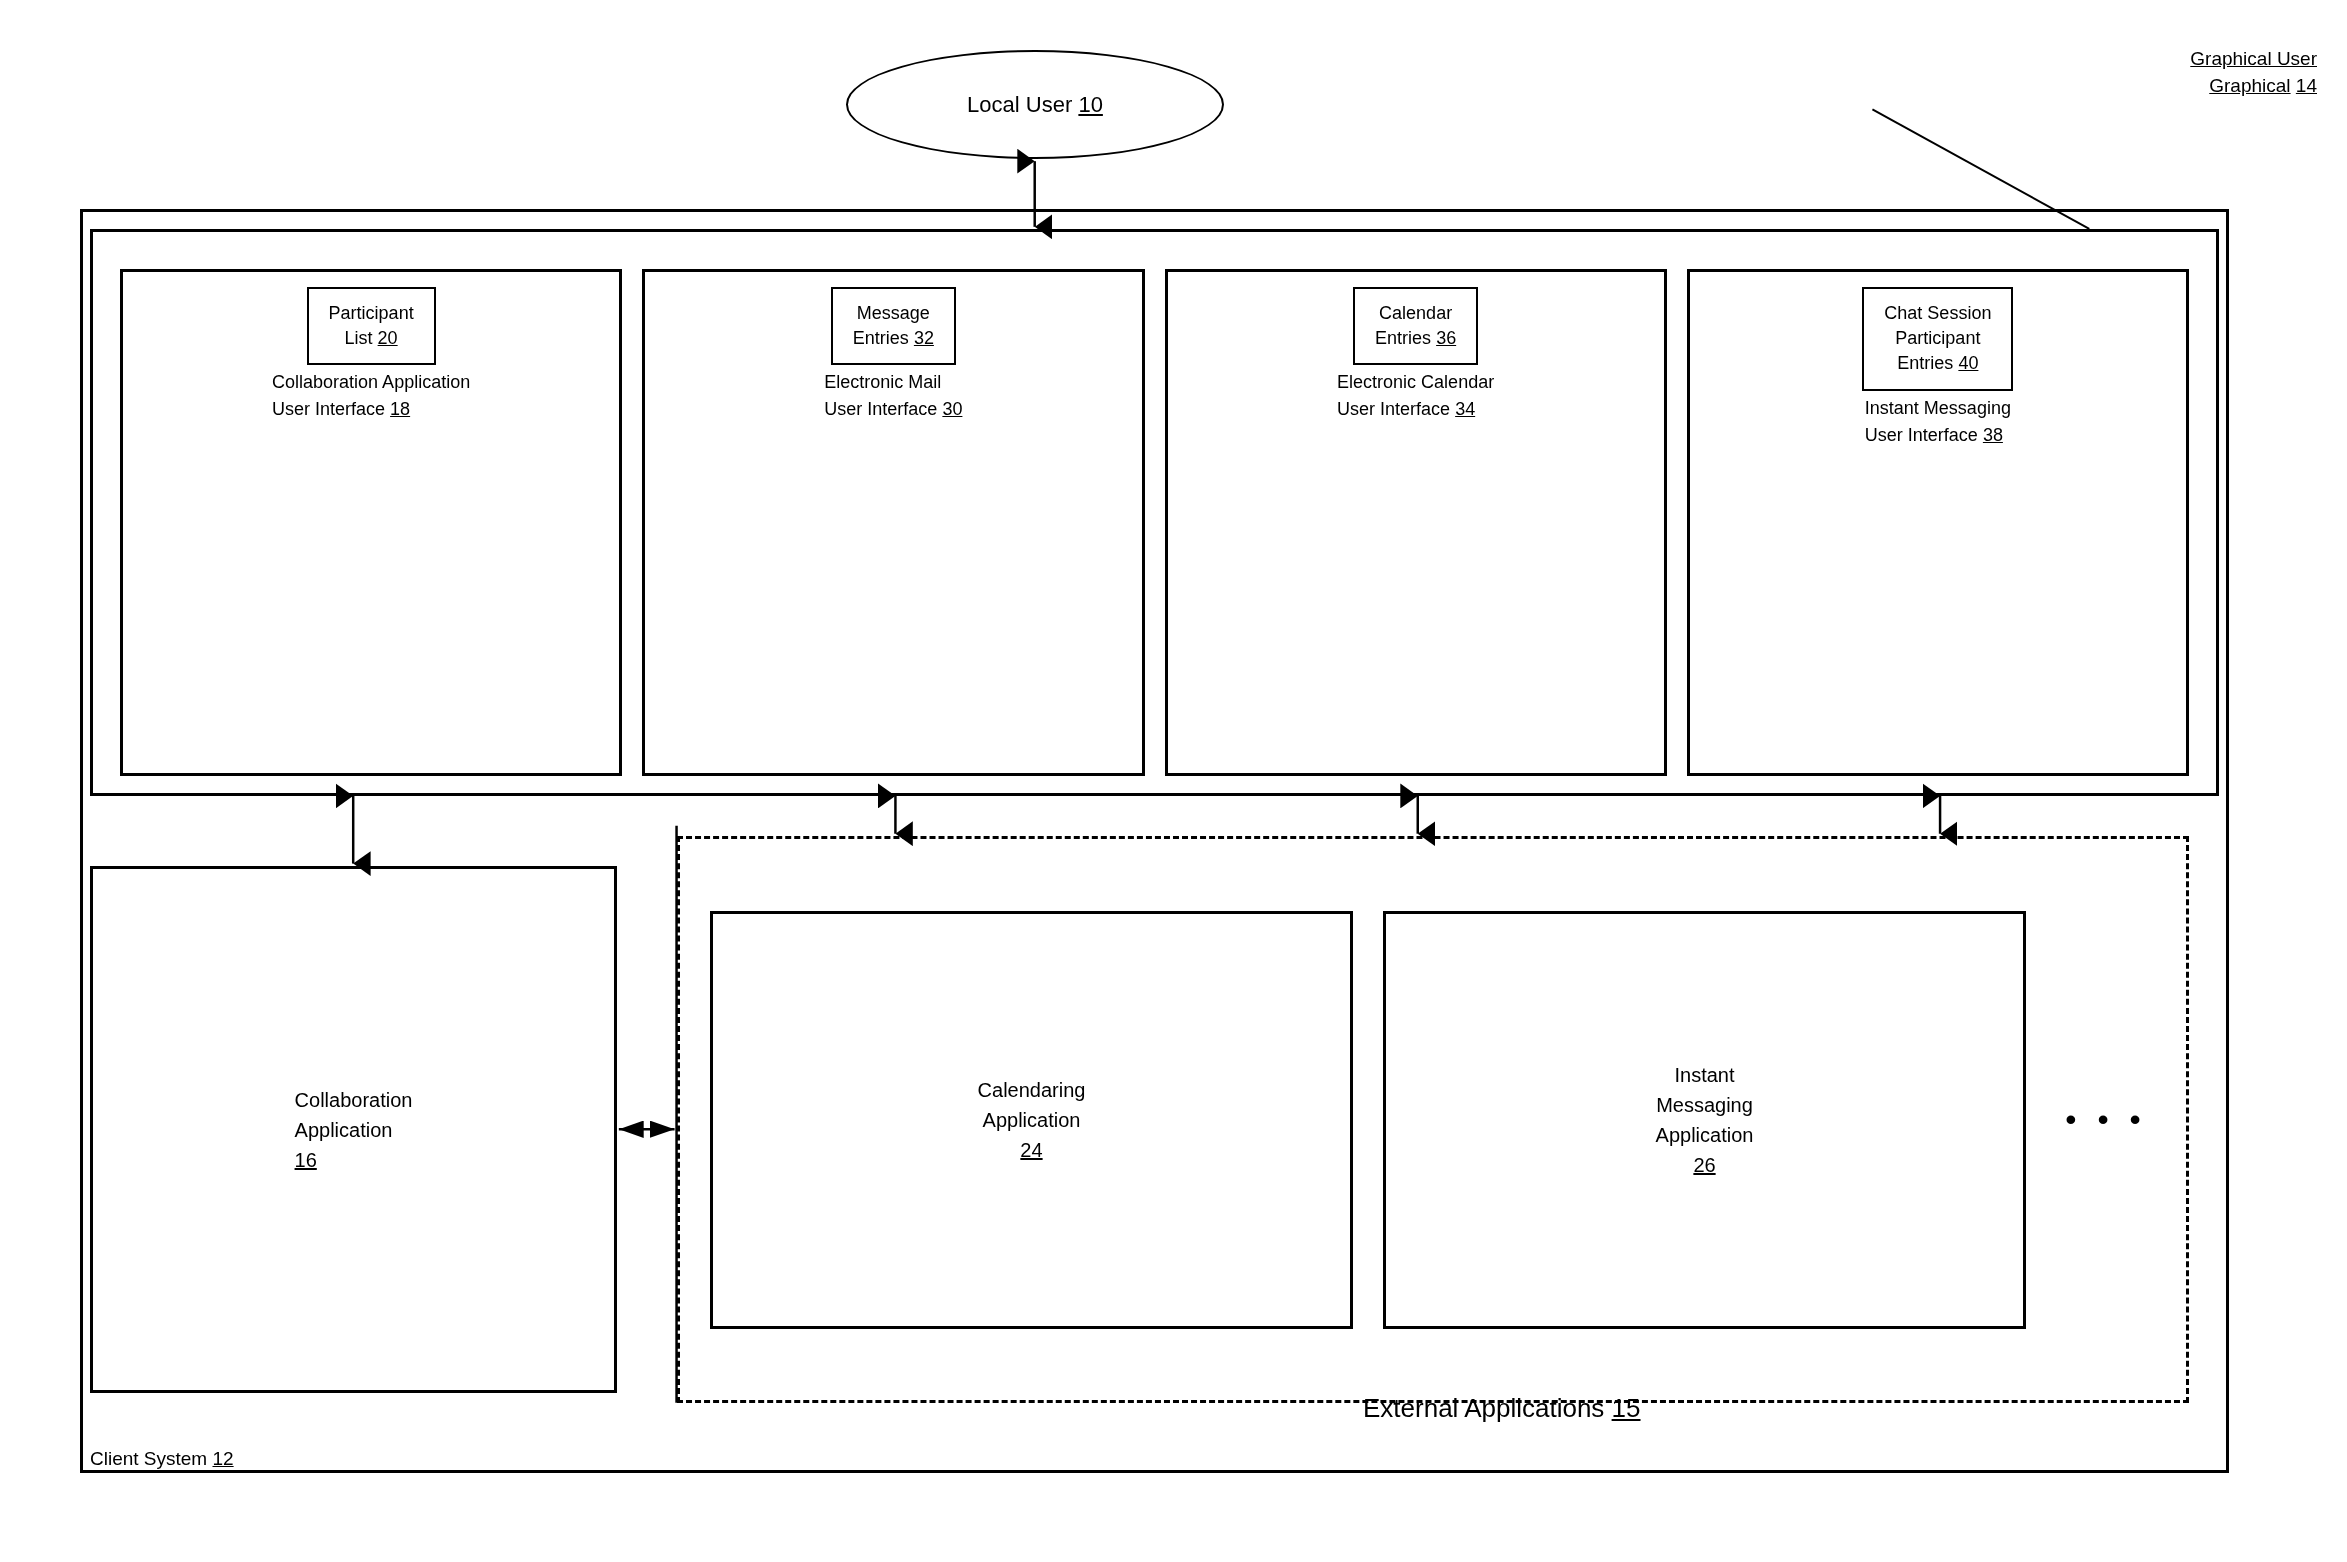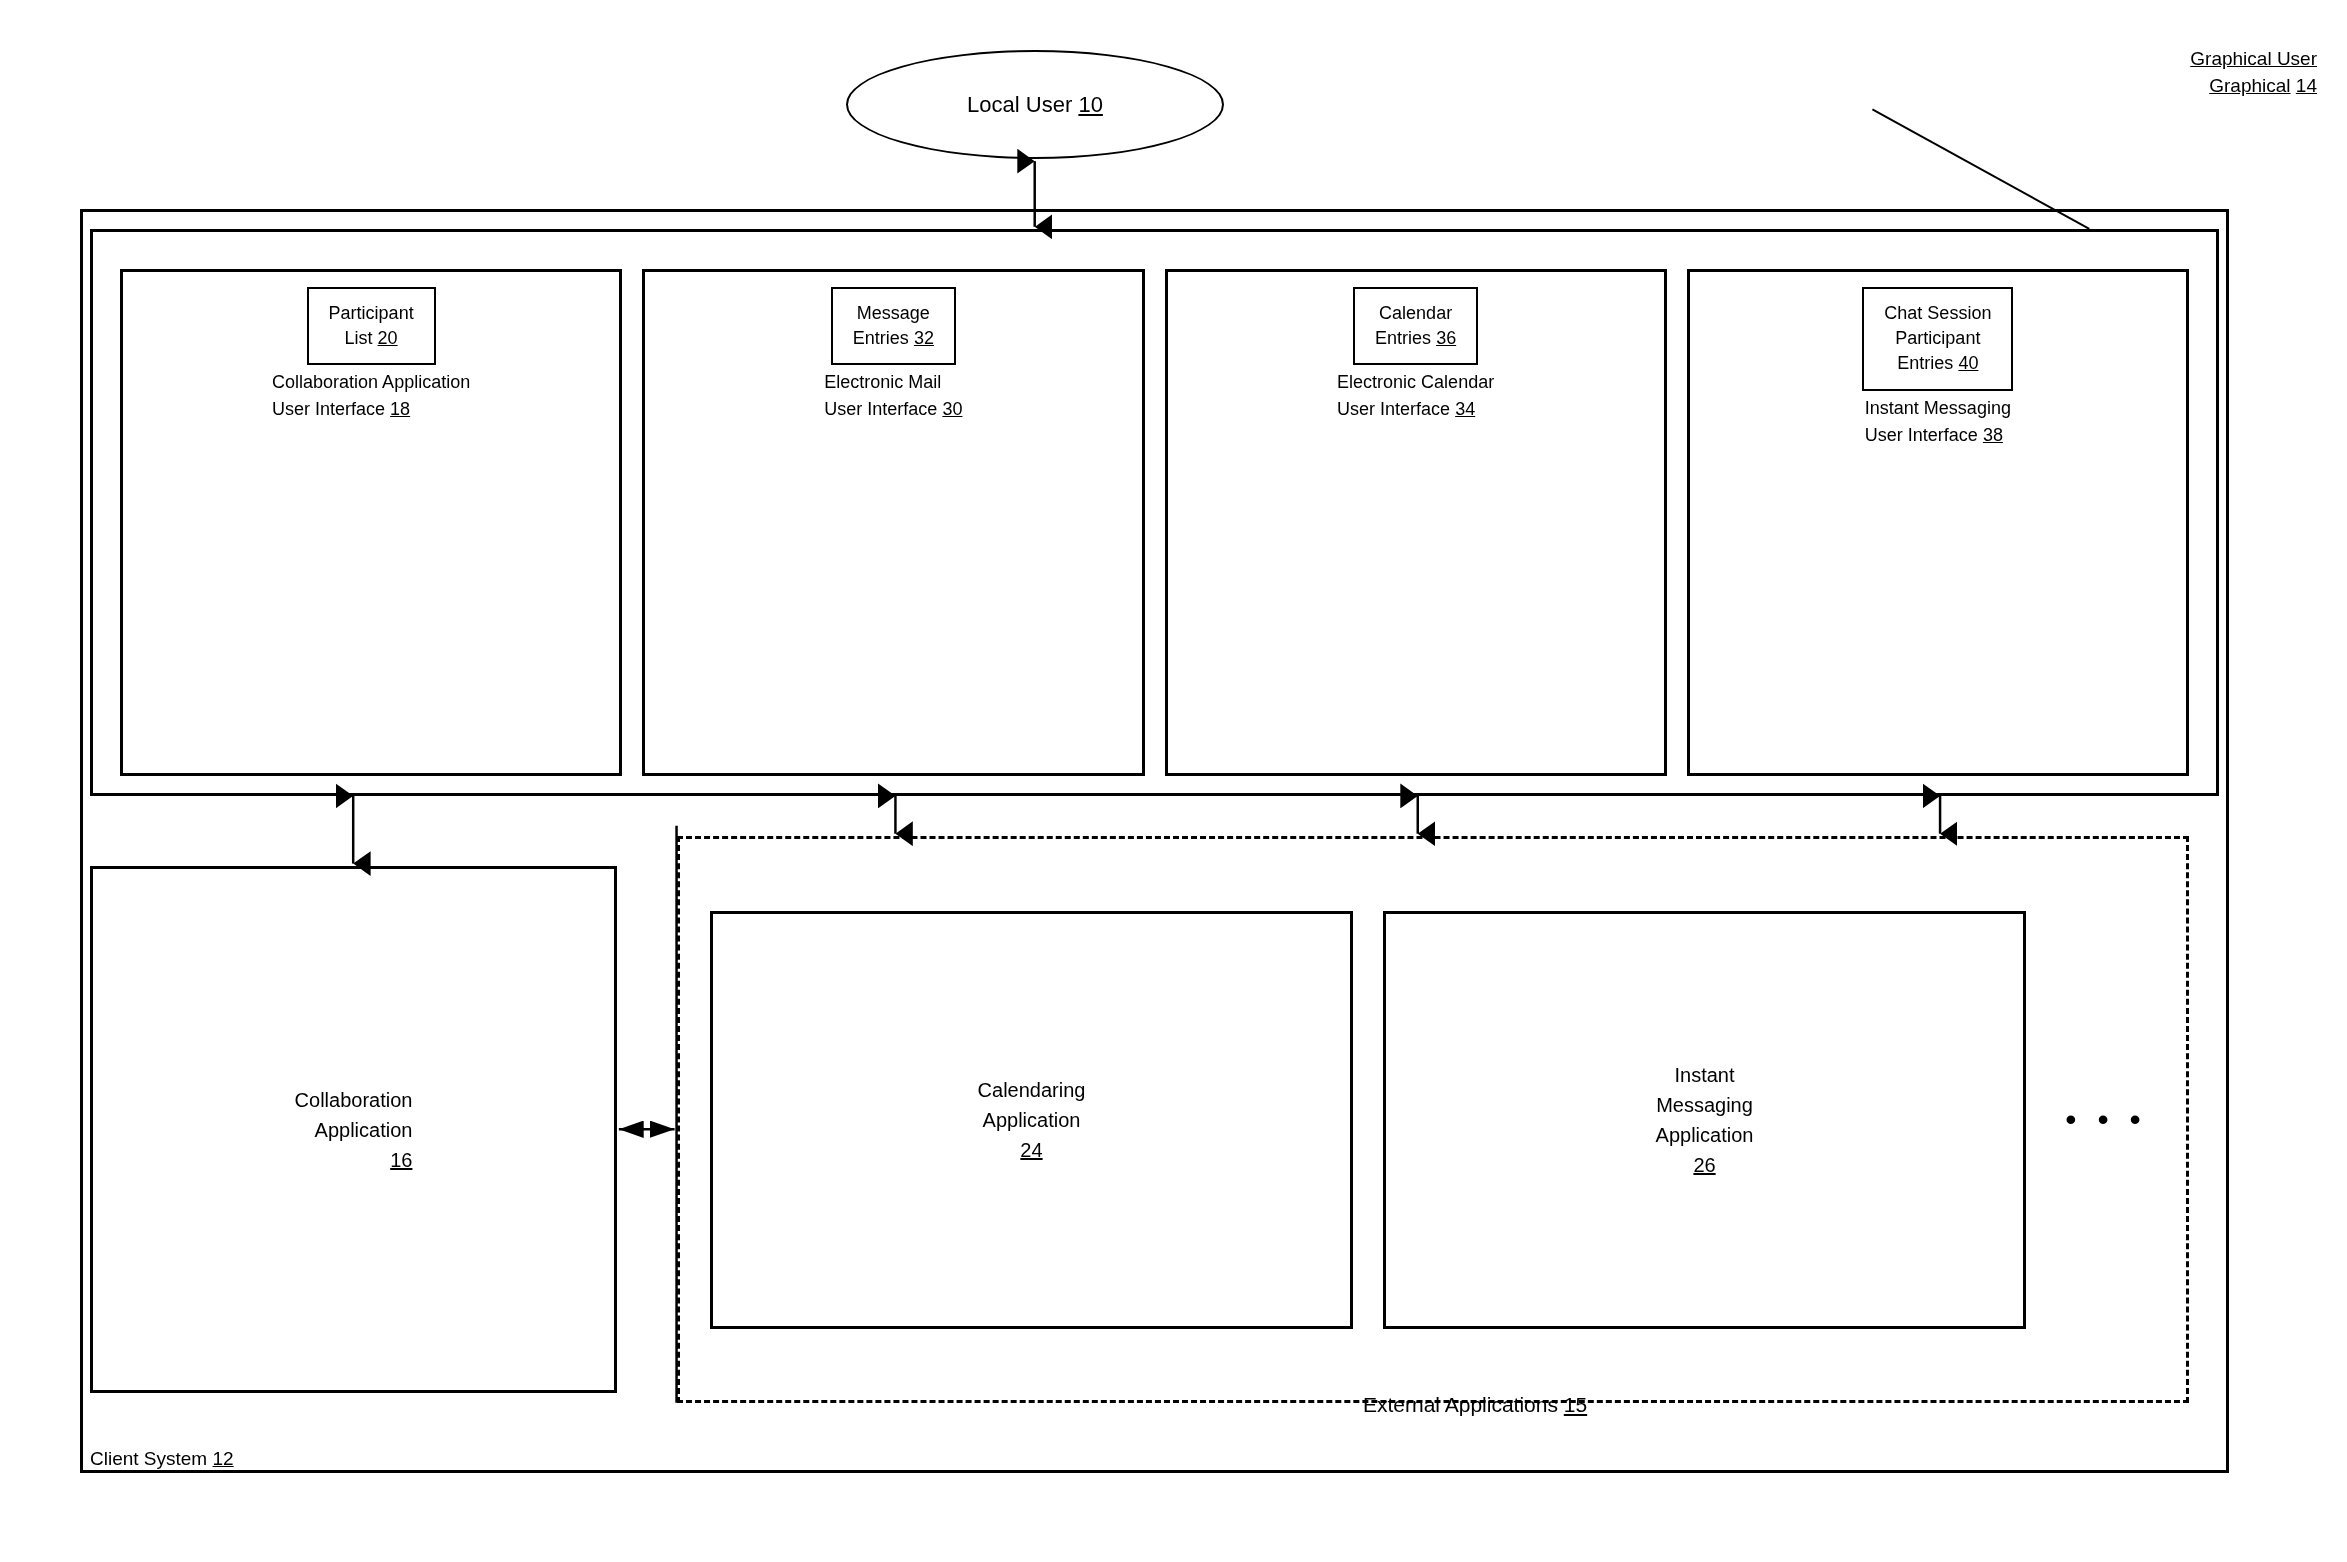--- a/index.html
+++ b/index.html
@@ -137,41 +137,41 @@
       border: 3px solid #000;
       background: #fff;
       display: flex;
       flex-direction: column;
       align-items: center;
       justify-content: center;
     }
 
     .collab-app-label {
       font-size: 20px;
-      text-align: right;
+      text-align: left;
       line-height: 1.5;
     }
     .collab-app-label span { text-decoration: underline; }
 
     
     .external-apps-box {
       position: absolute;
       top: 836px;
       left: 677px;
       width: 1512px;
       height: 567px;
       border: 3px dashed #000;
       background: #fff;
     }
 
     .external-apps-label {
       position: absolute;
       top: 1393px;
       left: 1363px;
-      font-size: 21px;
+      font-size: 26px;
     }
     .external-apps-label span { text-decoration: underline; }
 
     
     .ext-apps-inner {
       display: flex;
       flex-direction: row;
       gap: 30px;
       padding: 40px 30px;
       height: 100%;

